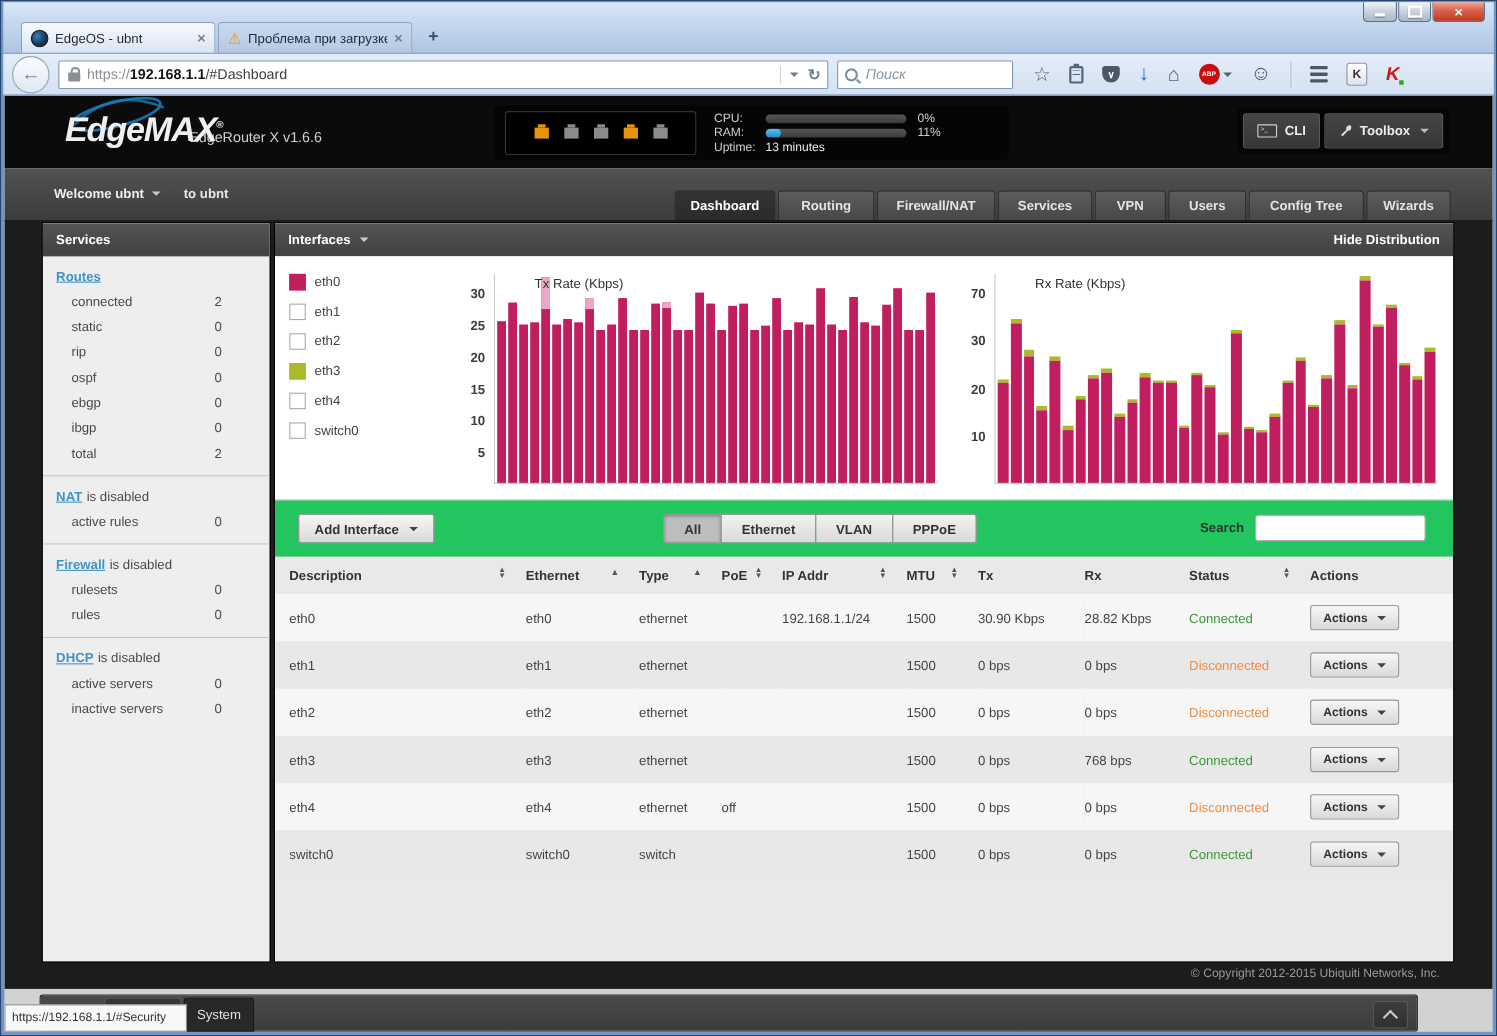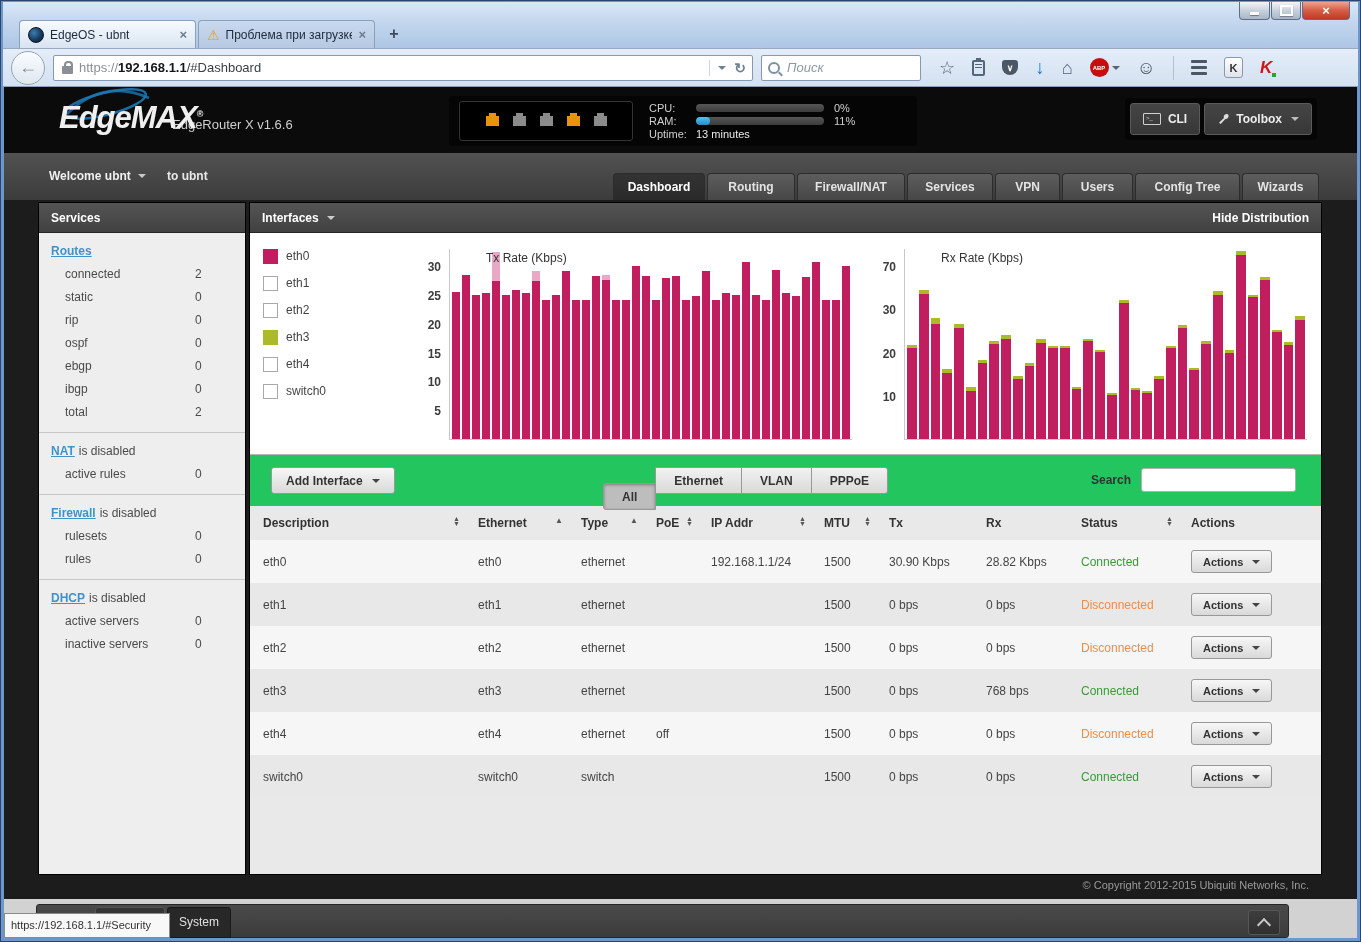--- a/index.html
+++ b/index.html
@@ -147,21 +147,21 @@
   .btn{background:linear-gradient(#f7f7f7,#d9d9d9);border:1px solid #989898;border-radius:3px;color:#333;
     font-size:12px;display:inline-flex;align-items:center;gap:9px;box-sizing:border-box;cursor:pointer;}
   .add-btn{position:absolute;left:21px;top:12px;height:27px;padding:0 14px;font-weight:bold;}
   .btn .caret{color:#444;}
   .filter-group{position:absolute;left:353px;top:12px;display:flex;}
   .filter-btn{height:27px;border:1px solid #989898;background:linear-gradient(#f2f2f2,#d9d9d9);
     color:#333;font-size:12px;font-weight:bold;display:flex;align-items:center;justify-content:center;
     padding:0 18px;margin-left:-1px;box-sizing:border-box;cursor:pointer;}
   .filter-btn:first-child{border-radius:3px 0 0 3px;margin-left:0;}
   .filter-btn:last-child{border-radius:0 3px 3px 0;}
-  .filter-btn.active{background:#bdbdbd;box-shadow:inset 0 1px 3px rgba(0,0,0,.35);margin-top:16px;}
+  .filter-btn.active{background:#bdbdbd;box-shadow:inset 0 1px 3px rgba(0,0,0,.35);}
   .search-area{position:absolute;right:25px;top:13px;display:flex;align-items:center;gap:10px;}
   .search-label{font-size:12px;font-weight:bold;color:#333;}
   .table-search{width:155px;height:24px;border:1px solid #b0b0b0;border-radius:3px;background:#fff;
     font-size:12px;padding:0 6px;box-sizing:border-box;outline:none;font-family:inherit;}
   
   table.iftable{width:100%;border-collapse:collapse;table-layout:fixed;}
   .iftable th{font-size:12px;font-weight:bold;color:#333;text-align:left;padding:10px 0;background:#e9e9e9;}
   .iftable th:first-child,.iftable td:first-child{padding-left:13px;}
   .iftable td{font-size:12px;color:#444;padding:10px 0;}
   .iftable tr.odd{background:#f6f6f6;}

